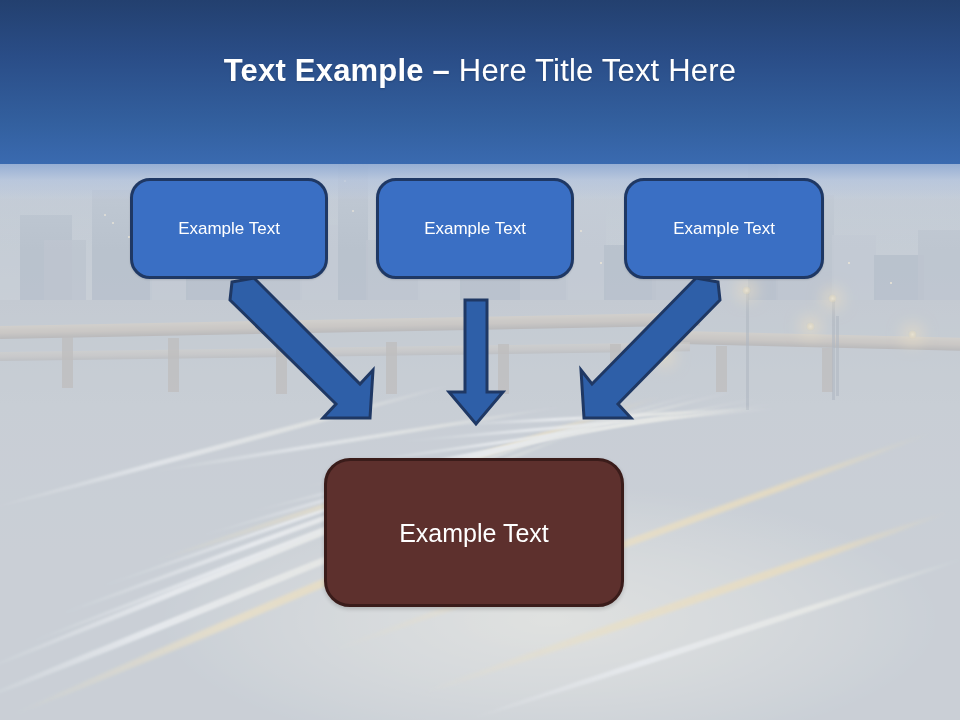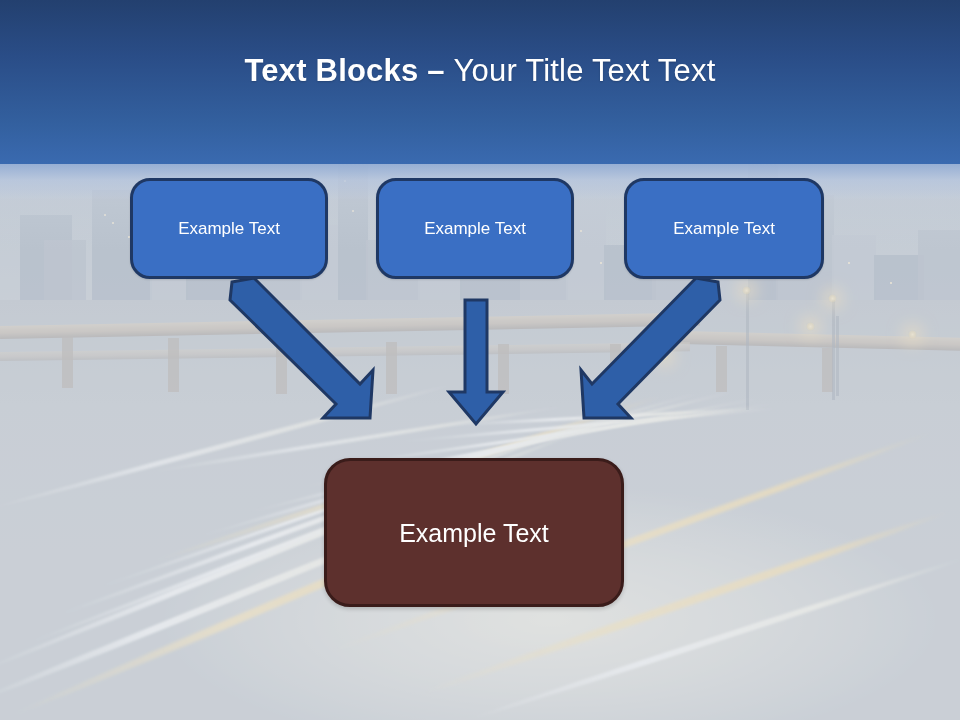--- a/index.html
+++ b/index.html
@@ -207,21 +207,21 @@
 
     <div class="trail" style="left:-10px;top:506px;width:480px;height:5px;transform:rotate(-15deg);transform-origin:left center;opacity:.8;"></div>
     <div class="trail" style="left:150px;top:470px;width:420px;height:4px;transform:rotate(-9deg);transform-origin:left center;opacity:.75;"></div>
 
     <div class="wash"></div>
     <div class="washTop"></div>
   </div>
 
   <div class="banner">
     <div class="banner-title">
-      <span class="b">Text Blocks </span><span class="b">– </span><span class="r">Your Title Text Text</span>
+      <span class="b">Text Example </span><span class="b">– </span><span class="r">Here Title Text Here</span>
     </div>
   </div>
 
   <div class="arrow" style="left:218px;top:278px;">
     <svg width="160" height="150" viewBox="0 0 160 150">
       <polygon points="14,4 36,0 142,106 155,92 152,140 105,140 118,126 12,22" fill="#2e5fa8" stroke="#1f3864" stroke-width="3" stroke-linejoin="miter"></polygon>
     </svg>
   </div>
 
   <div class="arrow" style="left:444px;top:296px;">

